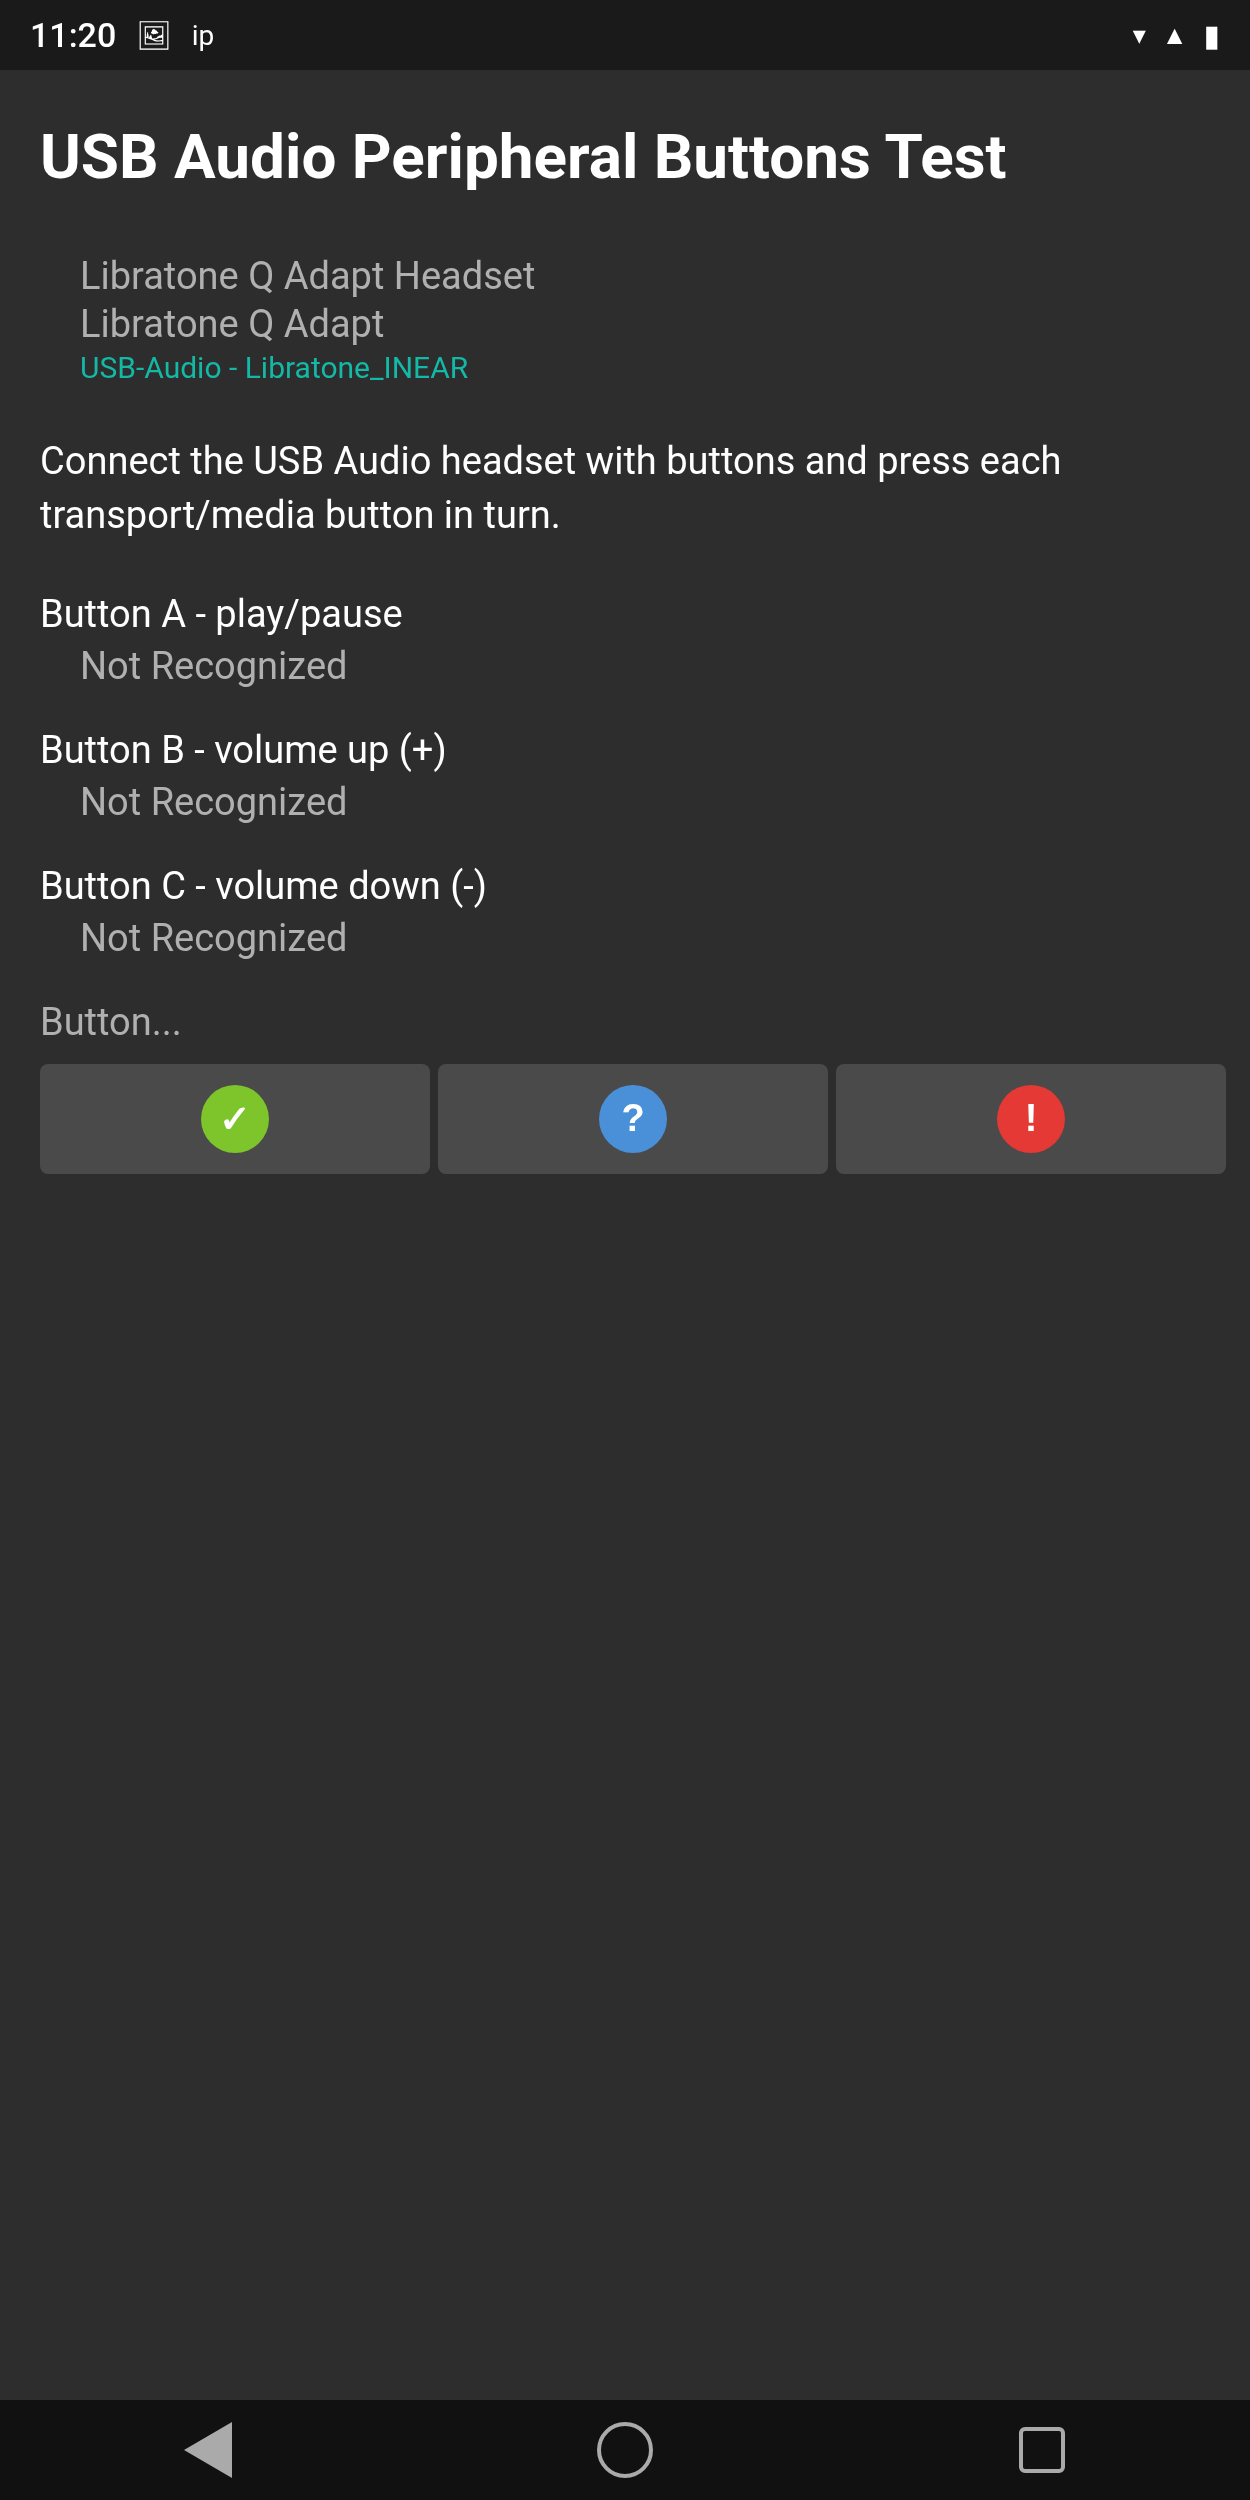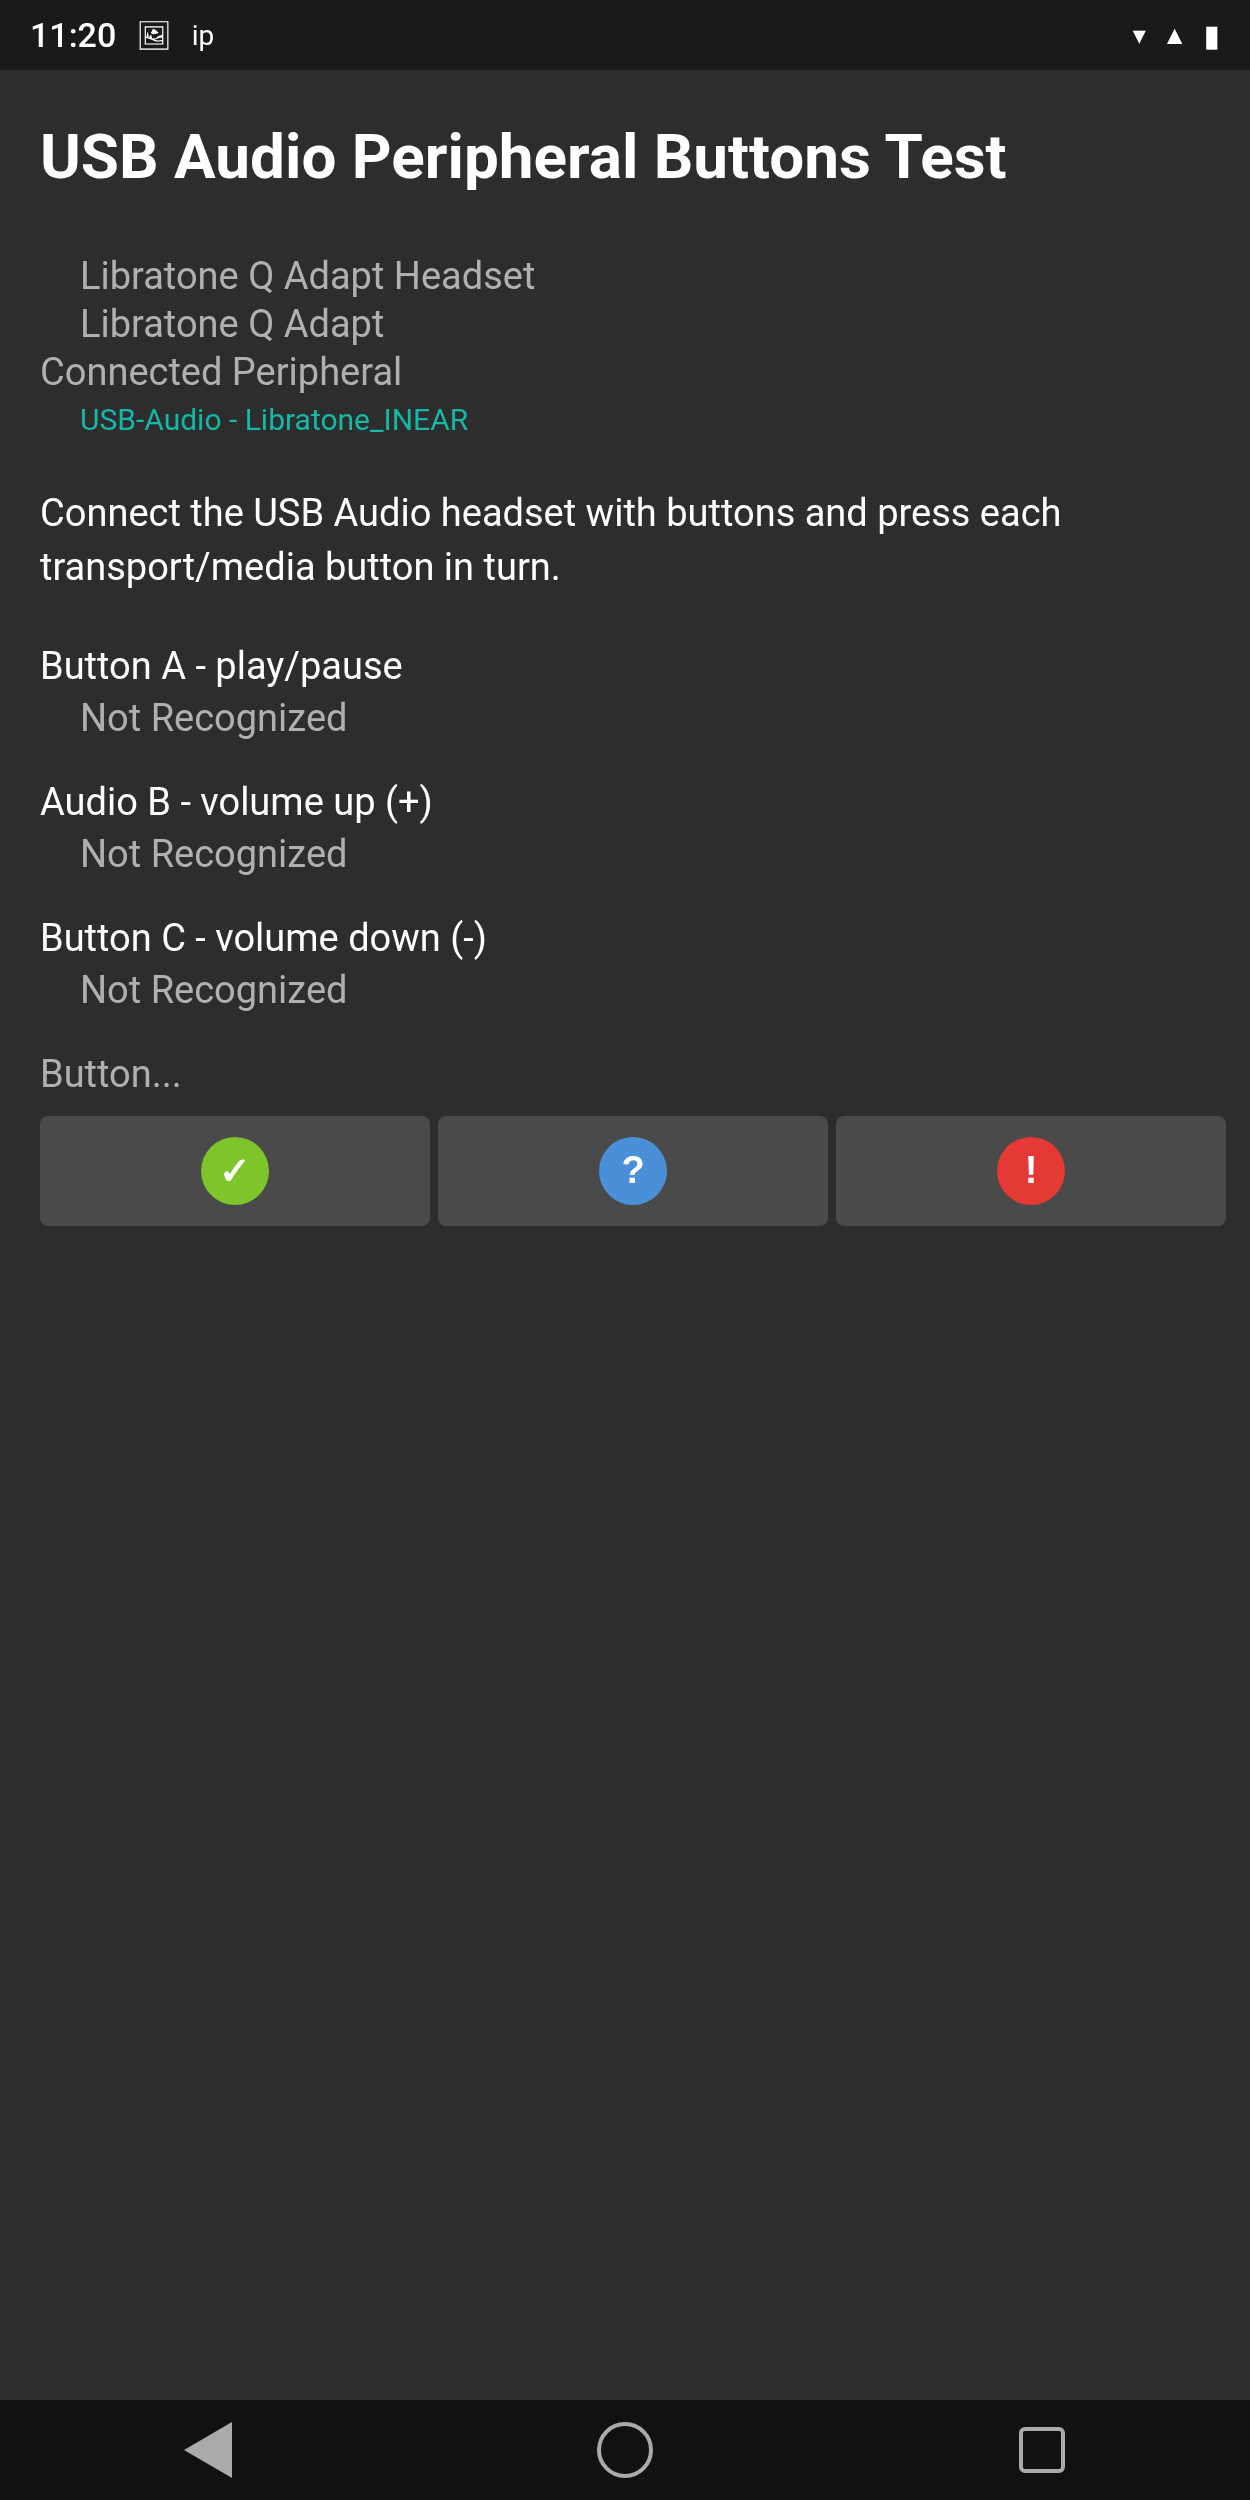--- a/index.html
+++ b/index.html
@@ -237,33 +237,32 @@
 <div class="main-content">
 
   <div class="page-title">USB Audio Peripheral Buttons Test</div>
 
   <div>
     <div class="section-value">Libratone Q Adapt Headset</div>
     <div class="section-value">Libratone Q Adapt</div>
   </div>
 
   <div>
-    <div class="section-label">Connected Peripheral</div>
     <div class="section-value-white">USB-Audio - Libratone_INEAR</div>
   </div>
 
   <div class="info-text">Connect the USB Audio headset with buttons and press each transport/media button in turn.</div>
 
   <div class="button-section">
     <div class="button-label">Button A - play/pause</div>
     <div class="button-status">Not Recognized</div>
   </div>
 
   <div class="button-section">
-    <div class="button-label">Audio B - volume up (+)</div>
+    <div class="button-label">Button B - volume up (+)</div>
     <div class="button-status">Not Recognized</div>
   </div>
 
   <div class="button-section">
     <div class="button-label">Button C - volume down (-)</div>
     <div class="button-status">Not Recognized</div>
   </div>
 
   <div class="results-label">Button...</div>
 

